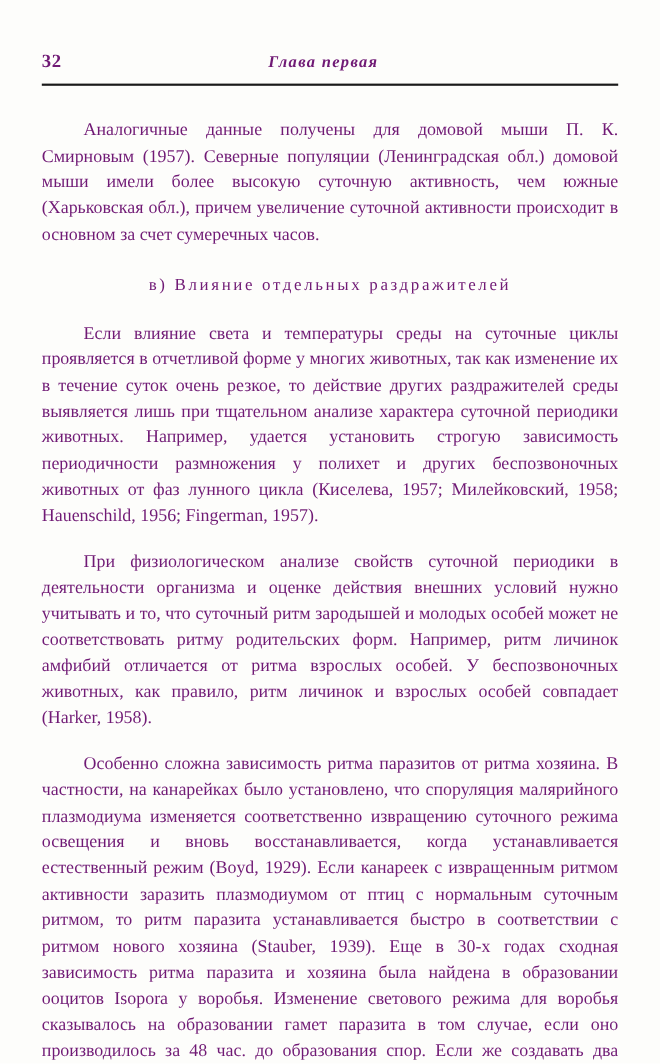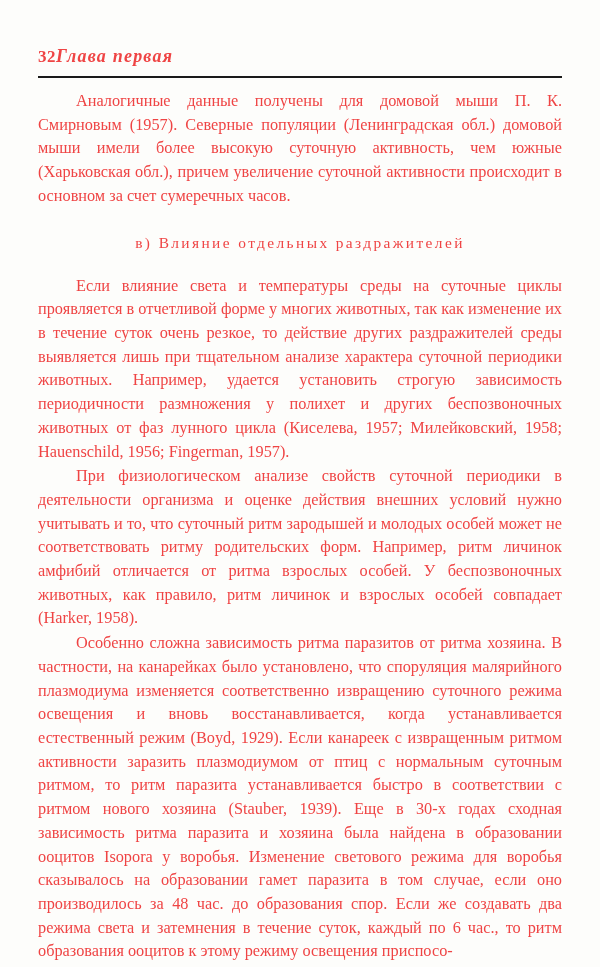--- a/index.html
+++ b/index.html
@@ -7,40 +7,40 @@
     padding: 0;
     background: #ffffff;
   }
   .page {
     position: relative;
     width: 600px;
     height: 967px;
     background: #fdfdfb;
     overflow: hidden;
     font-family: "Liberation Serif", "DejaVu Serif", serif;
-    color: #ef4444;
+    color: #701a75;
   }
   .header {
     position: absolute;
     top: 46px;
     left: 38px;
     right: 38px;
     height: 26px;
     display: flex;
     align-items: baseline;
   }
   .folio {
     font-size: 17px;
     font-weight: bold;
     letter-spacing: 0.5px;
   }
   .running-title {
     flex: 1;
-    text-align: left;
-    font-size: 18px;
+    text-align: center;
+    font-size: 15px;
     font-style: italic;
     font-weight: bold;
     letter-spacing: 1.2px;
     padding-right: 30px;
   }
   .rule {
     position: absolute;
     top: 76px;
     left: 38px;
     width: 524px;
@@ -73,21 +73,21 @@
   }
   .section-head .l1,
   .section-head .l2 {
     display: block;
     letter-spacing: 2.4px;
   }
   .section-head .l2 {
     letter-spacing: 2.4px;
   }
   .blk {
-    margin-top: 1px;
+    margin-top: 18px;
   }
 </style>
 </head>
 <body>
 
 <div class="page">
 
   <div class="header">
     <span class="folio">32</span>
     <span class="running-title">Глава первая</span>

